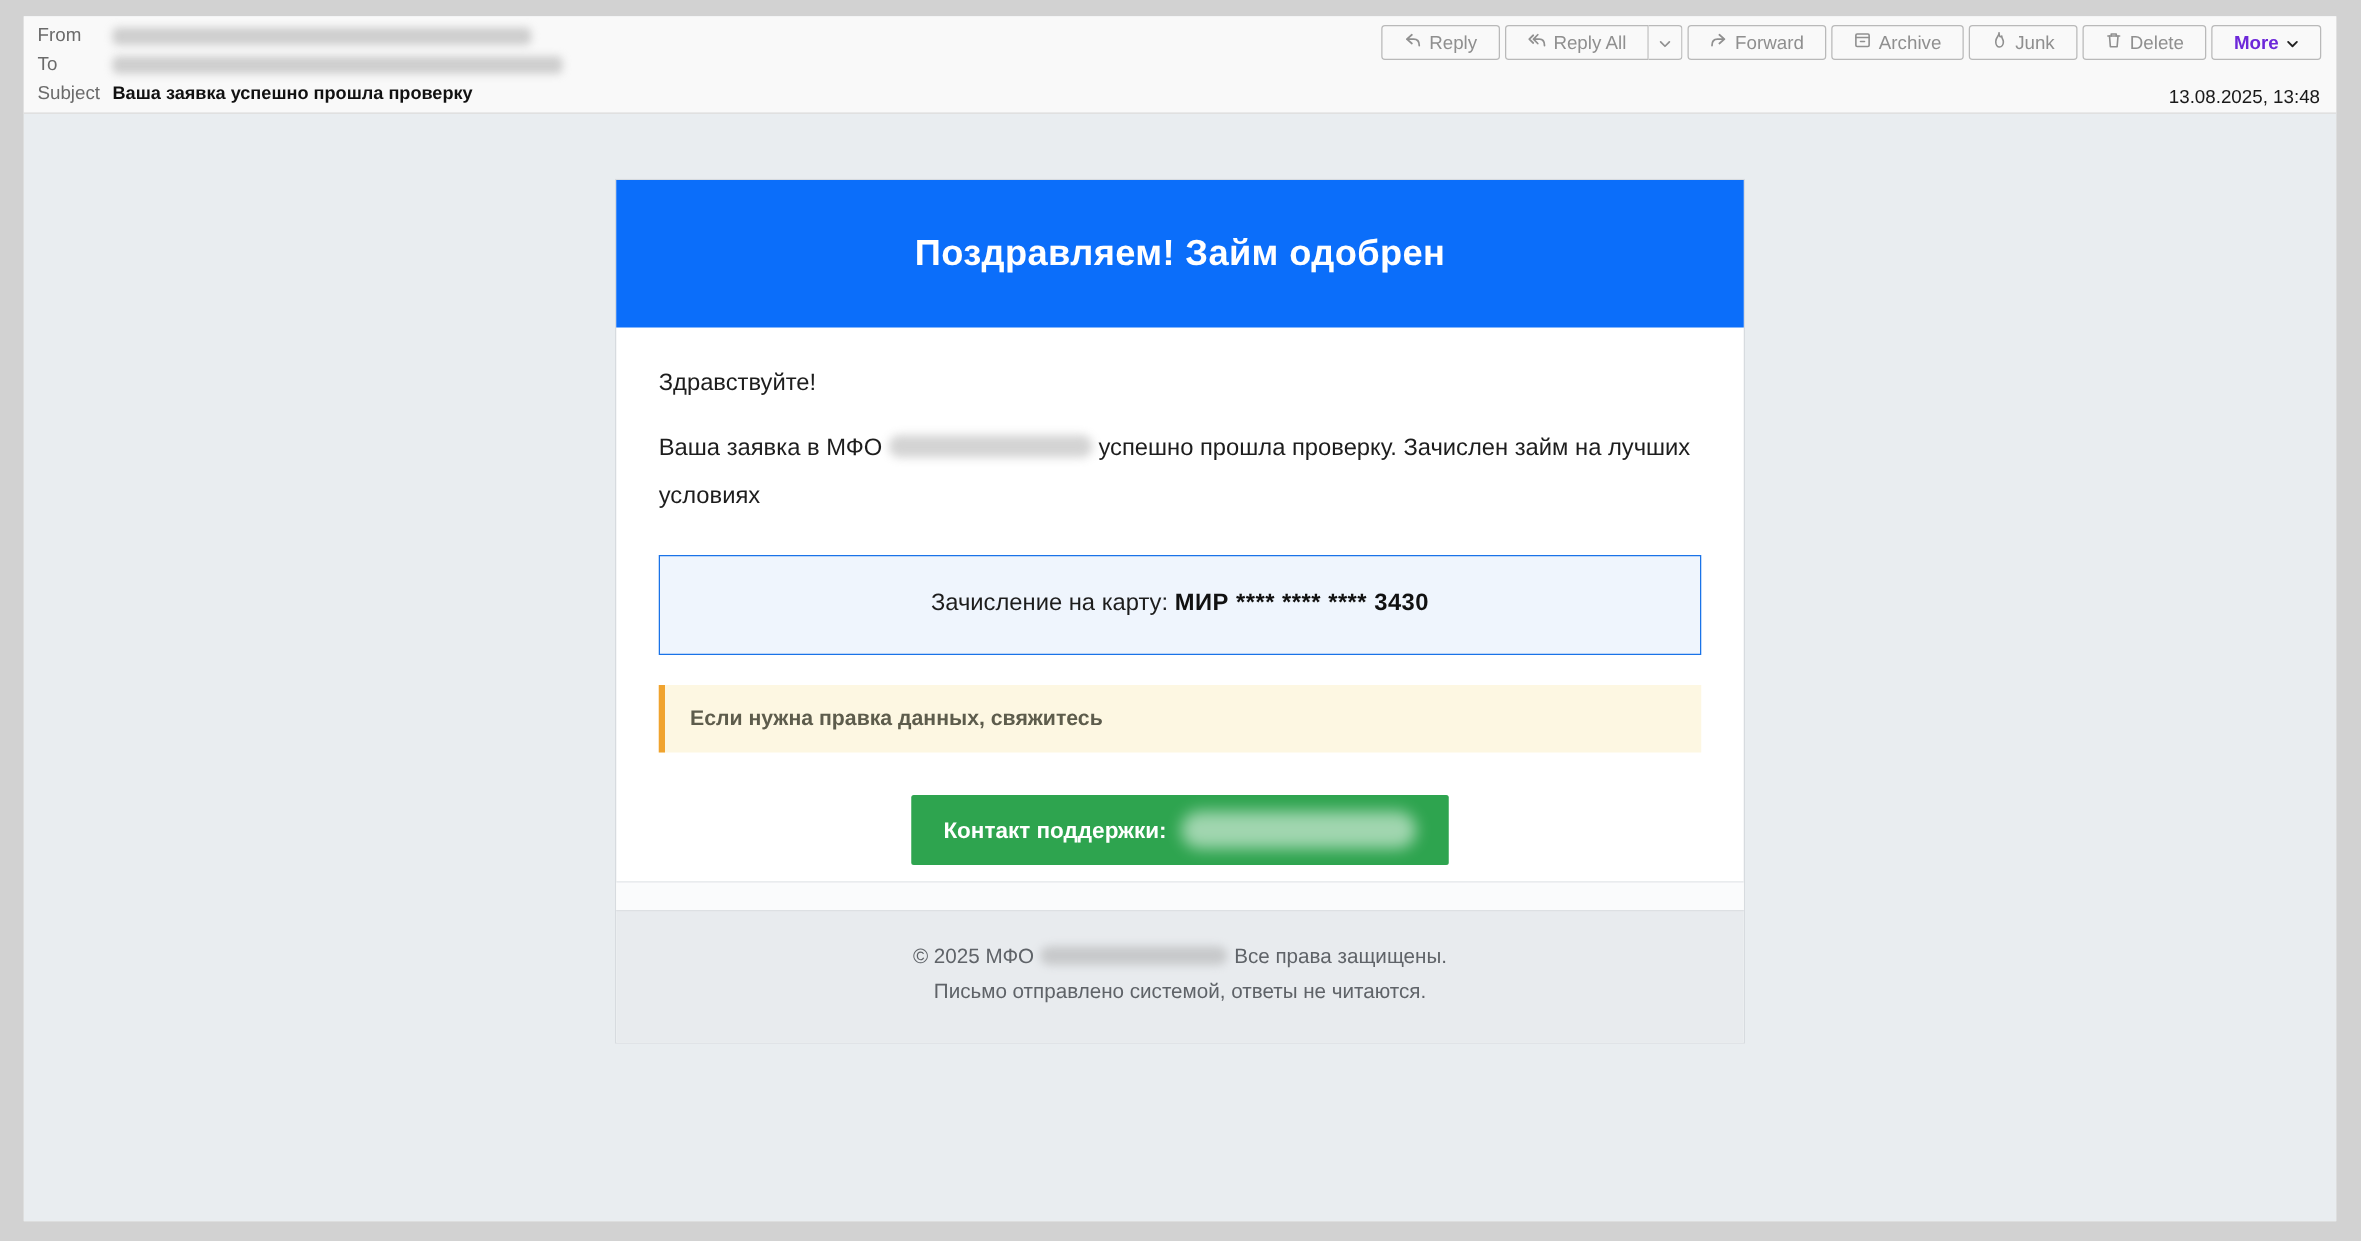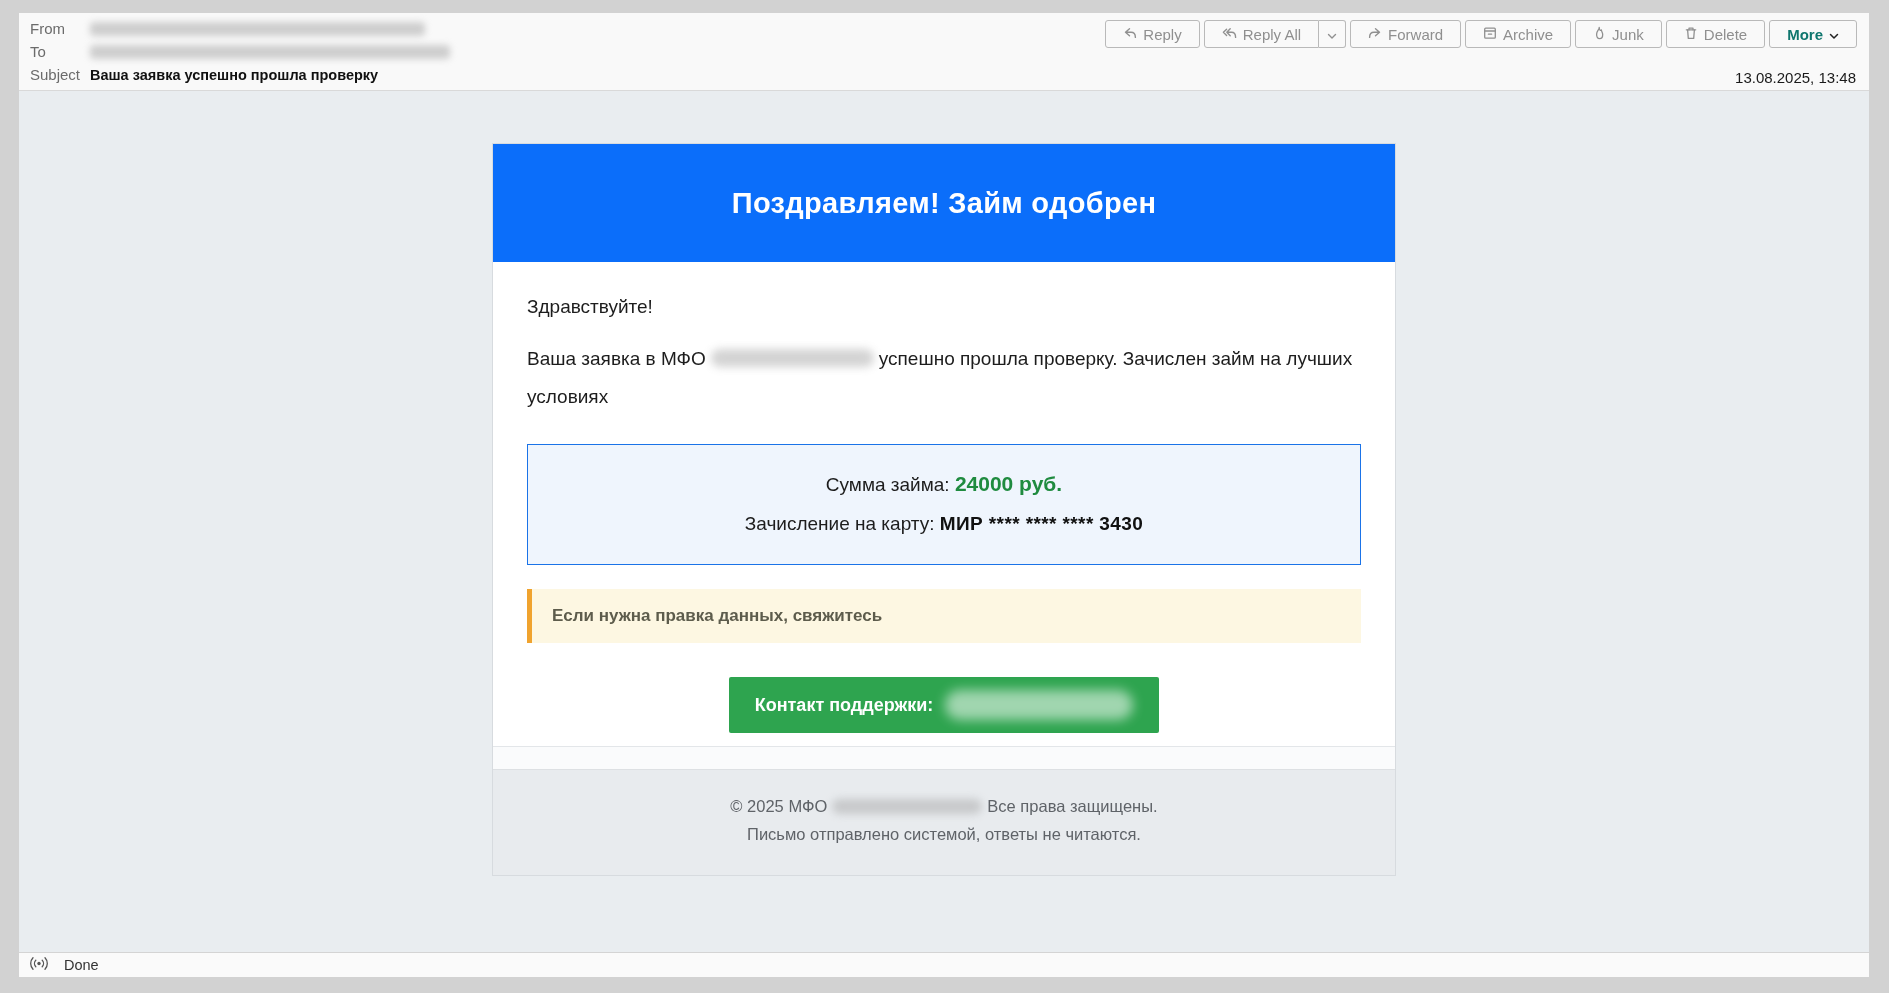--- a/index.html
+++ b/index.html
@@ -39,21 +39,21 @@
     display:flex; gap:4px; height:28px; align-items:stretch;
   }
   .tb-btn {
     display:inline-flex; align-items:center; gap:6px; padding:0 17px;
     border:1px solid #b9b9b9; border-radius:3px; background:#f9f9f9;
     color:#8f8f8f; font-size:15px; white-space:nowrap; cursor:default;
   }
   .split-group { display:flex; }
   .split-group .tb-btn.main { border-radius:3px 0 0 3px; }
   .split-group .tb-btn.arrow { border-radius:0 3px 3px 0; border-left:none; padding:0 8px; }
-  .tb-btn.more { color:#0f766e; font-weight:600; }
+  .tb-btn.more { color:#6d28d9; font-weight:600; }
   .tb-icon { flex:none; }
   .date { position:absolute; right:13px; top:56px; font-size:15px; color:#1a1a1a; }
 
   
   .viewer { flex:1 1 auto; overflow:hidden; background:#e9edf0; }
 
   .email-card {
     width:904px; margin:52px auto 16px; background:#ffffff;
     border:1px solid #d7dbdf;
   }
@@ -219,24 +219,20 @@
         <span>Поздравляем! Займ одобрен</span>
       </div>
 
       <div class="card-content">
         <p class="greeting">Здравствуйте!</p>
 
         <p class="para"><span>Ваша заявка в МФО</span><span class="redact org"></span><span>успешно прошла проверку. Зачислен займ на лучших условиях</span></p>
 
         <div class="info-box">
           <div class="info-line">
-            <span>Сумма займа:</span>
-            <span class="amount">24000 руб.</span>
-          </div>
-          <div class="info-line">
             <span>Зачисление на карту:</span>
             <span class="card-num">МИР **** **** **** 3430</span>
           </div>
         </div>
 
         <div class="notice-box">
           <span>Если нужна правка данных, свяжитесь</span>
         </div>
 
         <div class="btn-wrap">
@@ -250,26 +246,14 @@
       <div class="card-strip"></div>
 
       <div class="card-footer">
         <div><span>© 2025 МФО</span><span class="redact org-footer"></span><span>Все права защищены.</span></div>
         <div class="line2">Письмо отправлено системой, ответы не читаются.</div>
       </div>
 
     </div>
   </div>
 
-  <div class="status-bar">
-    <span>
-      <svg width="20" height="15" viewBox="0 0 20 15" fill="none" stroke="#555" stroke-width="1.3" stroke-linecap="round">
-          <circle cx="10" cy="7.5" r="1.7" fill="#555" stroke="none"></circle>
-          <path d="M6.8 4.3 A4.6 4.6 0 0 0 6.8 10.7"></path>
-          <path d="M4 1.8 A8.2 8.2 0 0 0 4 13.2"></path>
-          <path d="M13.2 4.3 A4.6 4.6 0 0 1 13.2 10.7"></path>
-          <path d="M16 1.8 A8.2 8.2 0 0 1 16 13.2"></path>
-        </svg>
-    </span>
-    <span>Done</span>
-  </div>
 
 </div>
 
 </body></html>

